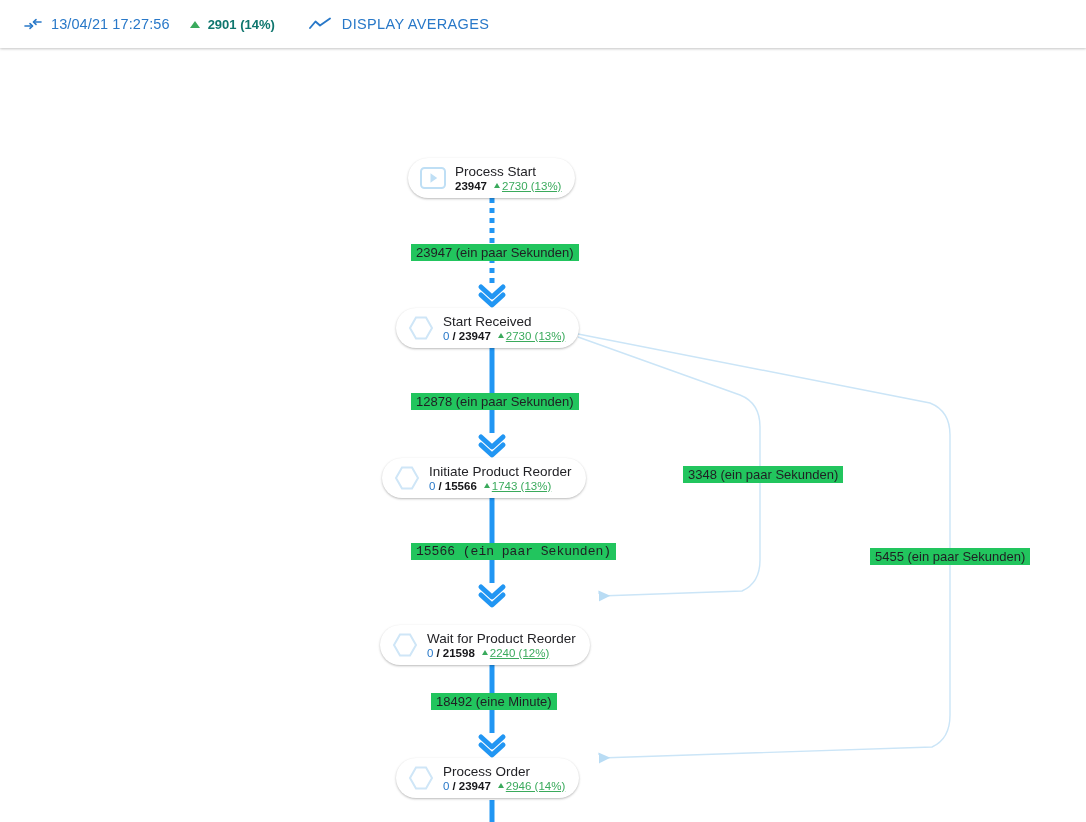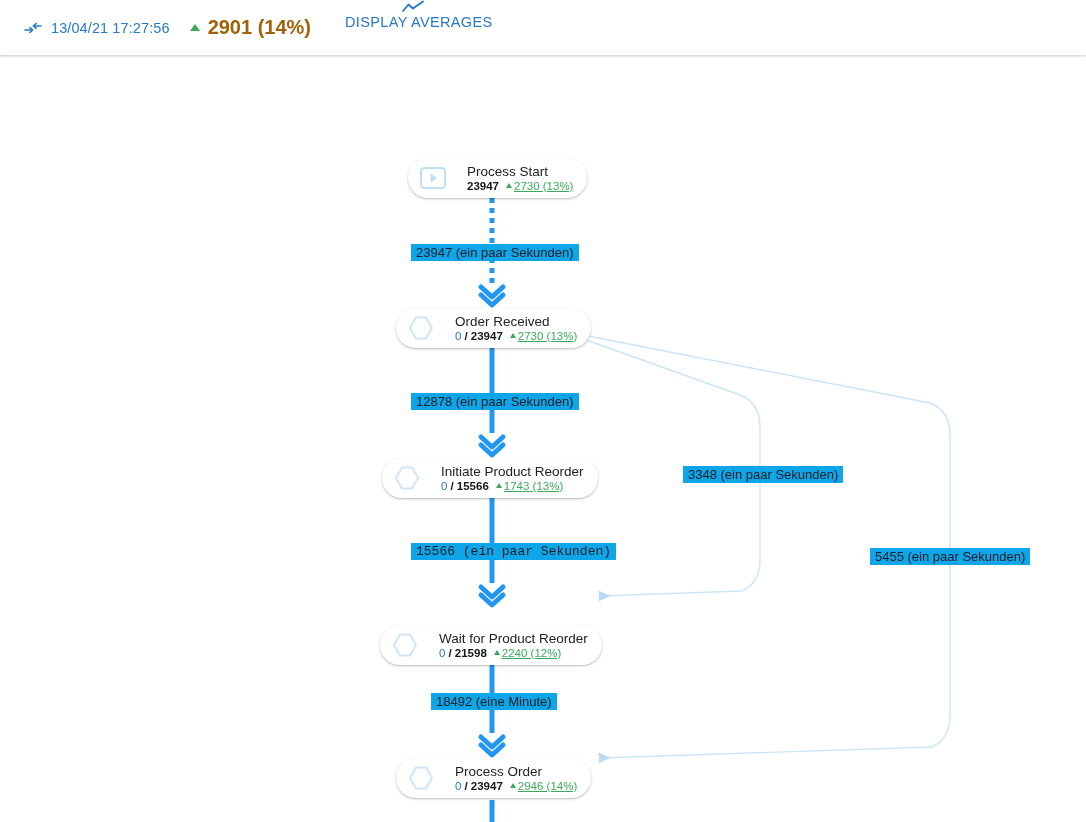--- a/index.html
+++ b/index.html
@@ -13,21 +13,21 @@
     overflow: hidden;
     font-family: "Liberation Sans", sans-serif;
     -webkit-font-smoothing: antialiased;
   }
 
   
   .toolbar {
     position: absolute;
     left: 0; top: 0;
     width: 1086px;
-    height: 55px;
+    height: 48px;
     background: #ffffff;
     box-shadow: 0 1px 3px rgba(0,0,0,0.14), 0 1px 2px rgba(0,0,0,0.10);
     display: flex;
     align-items: center;
     box-sizing: border-box;
     z-index: 30;
   }
   .tb-item {
     display: flex;
     align-items: center;
@@ -39,30 +39,30 @@
     display: inline-flex;
     align-items: center;
     justify-content: center;
     flex: 0 0 auto;
   }
   .tb-label {
     font-size: 14.5px;
     letter-spacing: .1px;
   }
   .tb-blue   { color: #2878c8; }
-  .tb-green  { color: #a16207; font-weight: bold; font-size: 20px; }
+  .tb-green  { color: #0f766e; font-weight: bold; font-size: 13px; }
   .tb-upper  { color: #2878c8; font-size: 14.5px; letter-spacing: .35px; }
 
   #tb-timestamp { margin-left: 24px; }
   #tb-timestamp .tb-icon { margin-right: 9px; }
   #tb-delta    { margin-left: 20px; }
   #tb-delta .tb-icon { margin-right: 8px; }
   #tb-value    { margin-left: 26px; }
   #tb-value .tb-icon { margin-right: 10px; }
-  #tb-averages { margin-left: 34px; flex-direction: column; }
+  #tb-averages { margin-left: 34px; }
   #tb-averages .tb-icon { margin-right: 11px; }
 
   .tri-up {
     width: 0; height: 0;
     border-left: 5.5px solid transparent;
     border-right: 5.5px solid transparent;
     border-bottom: 7px solid #3aaa5c;
   }
   .value-chip {
     width: 19px; height: 19px;
@@ -96,21 +96,20 @@
     position: absolute;
     height: 40px;
     background: #ffffff;
     border-radius: 21px;
     box-shadow: 0 1px 3px rgba(0,0,0,0.13), 0 1px 2px rgba(0,0,0,0.16);
     display: flex;
     align-items: center;
     padding: 0 14px 0 11px;
     box-sizing: border-box;
     z-index: 12;
-    gap: 12px;
   }
   .node-icon {
     flex: 0 0 auto;
     width: 28px; height: 28px;
     display: flex; align-items: center; justify-content: center;
     margin-right: 8px;
   }
   .node-text { display: flex; flex-direction: column; justify-content: center; line-height: 1.12; }
   .node-title {
     font-size: 13.5px;
@@ -137,21 +136,21 @@
     top: -1px;
   }
 
   
   .edge-label {
     position: absolute;
     font-size: 13px;
     color: #1f1f23;
     white-space: nowrap;
     z-index: 14;
-    background: #0ea5e9;
+    background: #22c55e;
     padding: 1px 5px;
   }
 </style>
 </head>
 <body>
 
 <div class="toolbar">
 
   <div class="tb-item" id="tb-timestamp">
     <span class="tb-icon">
@@ -264,21 +263,21 @@
     </span>
   </div>
 
   <div class="node" style="left:396px; top:253px;">
     <span class="node-icon">
       <svg width="28" height="26" viewBox="0 0 28 26">
         <polygon points="9,2.5 19,2.5 25,13 19,23.5 9,23.5 3,13" fill="none" stroke="#cfe6f7" stroke-width="2"></polygon>
       </svg>
     </span>
     <span class="node-text">
-      <span class="node-title">Order Received</span>
+      <span class="node-title">Start Received</span>
       <span class="node-metrics">
         <span class="m-open">0</span>
         <span class="m-total">/ 23947</span>
         <span class="m-delta">
             <span class="mini-tri"></span>
             <span>2730 (13%)</span>
           </span>
       </span>
     </span>
   </div>

